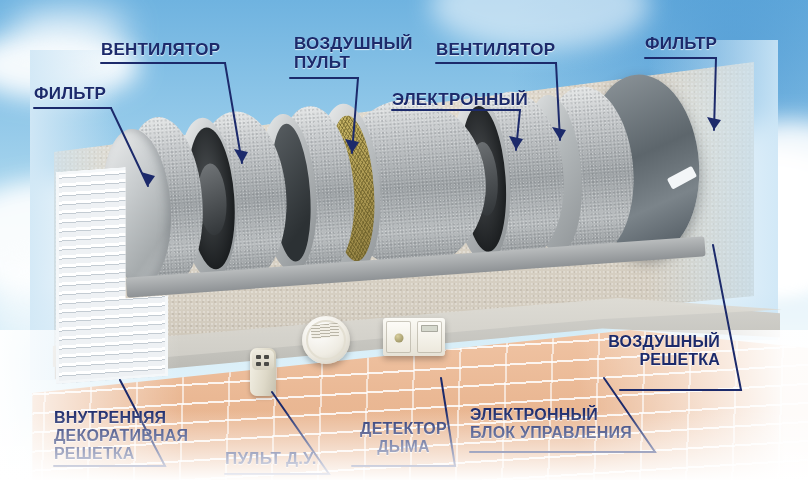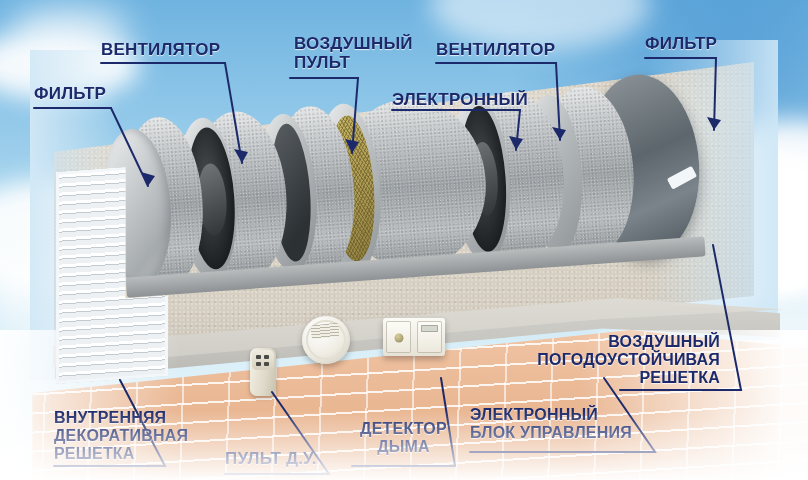--- a/index.html
+++ b/index.html
@@ -283,21 +283,20 @@
     <span>ЭЛЕКТРОННЫЙ</span>
   </div>
   <div class="lbl" style="left:436px;top:40px;font-size:17px;">
     <span>ВЕНТИЛЯТОР</span>
   </div>
   <div class="lbl" style="left:645px;top:34px;font-size:17px;">
     <span>ФИЛЬТР</span>
   </div>
   <div class="lbl" style="left:480px;top:333px;width:240px;font-size:16px;text-align:right;">
     <span>ВОЗДУШНЫЙ</span>
-    <span>ПОГОДОУСТОЙЧИВАЯ</span>
     <span>РЕШЕТКА</span>
   </div>
   <div class="lbl" style="left:54px;top:409px;font-size:16px;">
     <span>ВНУТРЕННЯЯ</span>
     <span>ДЕКОРАТИВНАЯ</span>
     <span>РЕШЕТКА</span>
   </div>
   <div class="lbl" style="left:225px;top:449px;font-size:17px;">
     <span>ПУЛЬТ Д.У.</span>
   </div>

